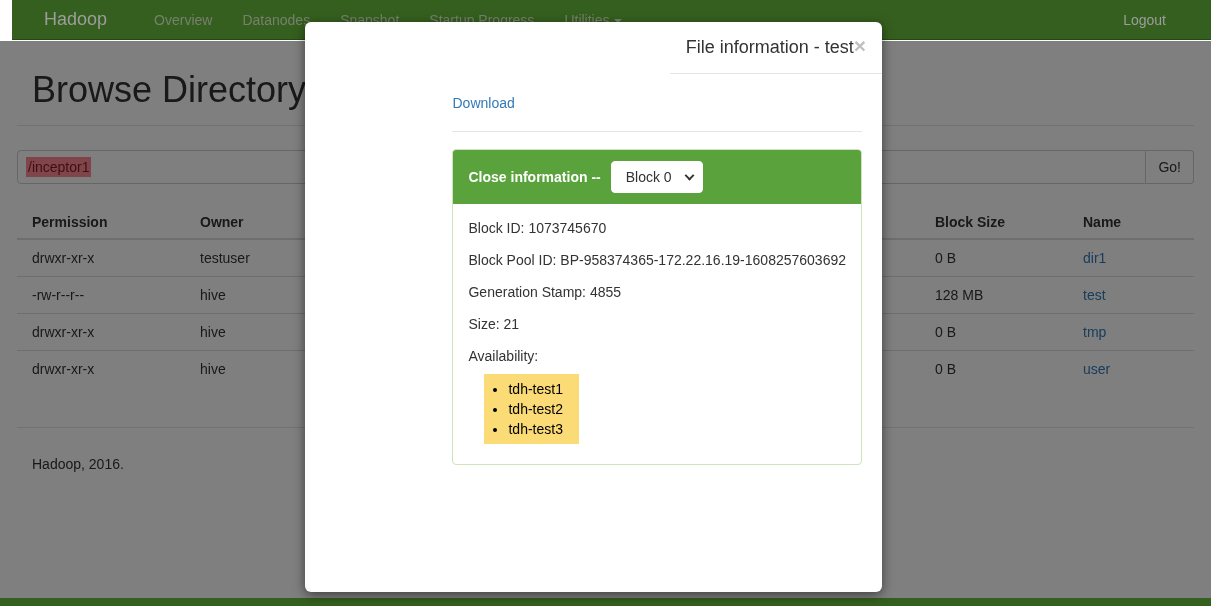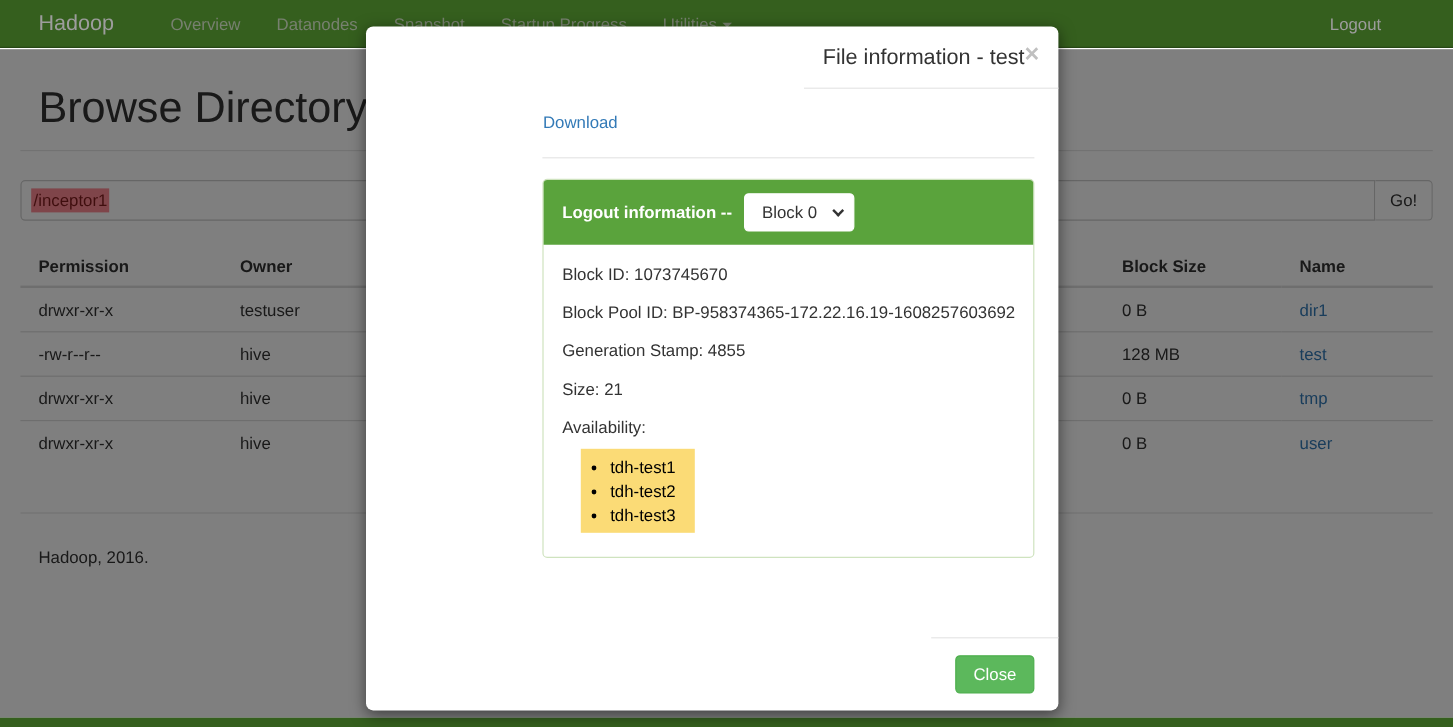--- a/index.html
+++ b/index.html
@@ -13,24 +13,24 @@
   }
   *{box-sizing:border-box;}
   html,body{margin:0;padding:0;}
   body{
     width:1211px;height:606px;position:relative;overflow:hidden;
     background:#fff;font-family:"Liberation Sans","DejaVu Sans",sans-serif;color:#333;
   }
 
   
   .navbar{
-    position:absolute;top:0;left:0;right:0;height:40px;
+    position:absolute;top:0;left:12px;right:0;height:40px;
     background:var(--navbar-green);
     display:flex;align-items:center;
-    padding:0 60px 0 32px;
+    padding:0 45px 0 32px;
     border-bottom:1px solid rgba(0,0,0,.25);
     z-index:30;
   }
   .navbar .brand{font-size:18px;color:#9d9d9d;margin-right:32px;text-decoration:none;cursor:pointer;}
   .navbar .nav-item{font-size:14px;color:#77806f;padding:0 15px;cursor:pointer;white-space:nowrap;}
   .navbar .caret{
     display:inline-block;width:0;height:0;margin-left:4px;vertical-align:middle;
     border-left:4px solid transparent;border-right:4px solid transparent;border-top:4px solid #77806f;
   }
   .navbar .spacer{flex:1;}
@@ -188,21 +188,21 @@
     <span class="modal-title">File information - test</span>
     <button class="modal-x">×</button>
   </div>
 
   <div class="modal-body">
     <a class="download-link">Download</a>
     <hr>
 
     <div class="panel">
       <div class="panel-heading">
-        <span>Logout information --</span>
+        <span>Close information --</span>
         <span class="select-wrap">
           <select class="block-select" id="block-select"><option>Block 0</option></select>
           <span class="select-chevron"></span>
         </span>
       </div>
       <div class="panel-body">
         <div id="block-fields">
             <p>Block ID: 1073745670</p>
             <p>Block Pool ID: BP-958374365-172.22.16.19-1608257603692</p>
             <p>Generation Stamp: 4855</p>
@@ -213,16 +213,13 @@
           <ul id="avail-list">
               <li>tdh-test1</li>
               <li>tdh-test2</li>
               <li>tdh-test3</li>
             </ul>
         </span>
       </div>
     </div>
   </div>
 
-  <div class="modal-footer">
-    <button class="close-btn">Close</button>
-  </div>
 </div>
 
 </body></html>

